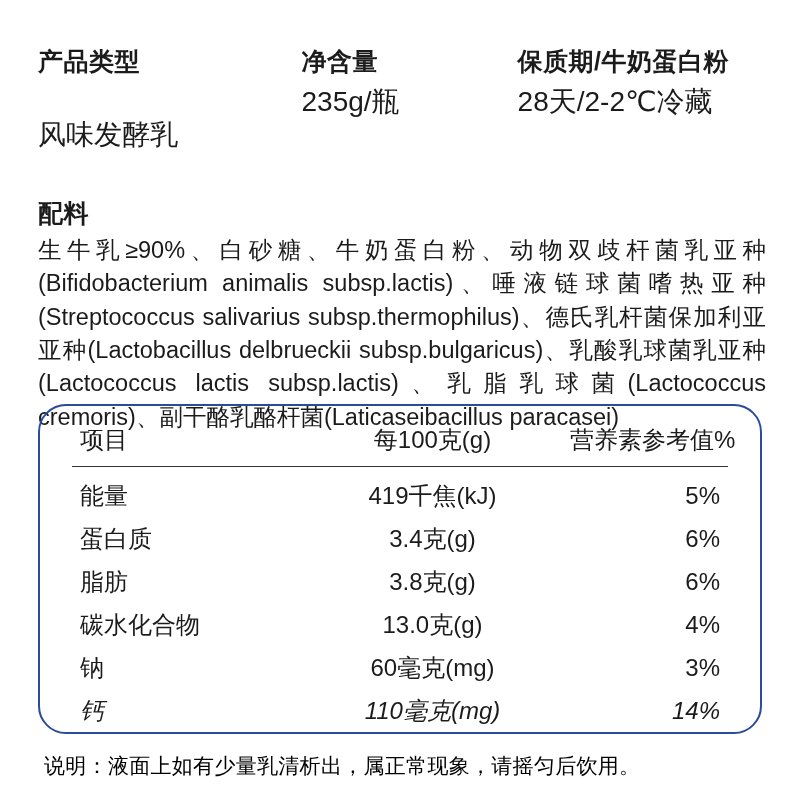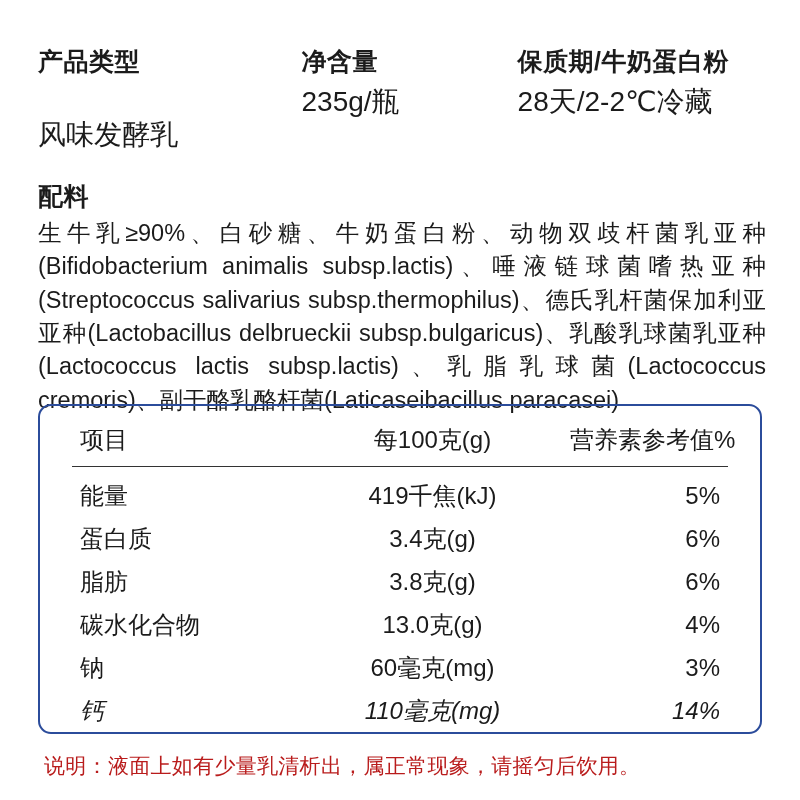--- a/index.html
+++ b/index.html
@@ -48,42 +48,42 @@
     font-weight: normal;
     line-height: 1.35;
     margin-top: 6px;
     white-space: nowrap;
   }
 
   
   .ing-title {
     font-size: 25px;
     font-weight: bold;
-    margin-top: 26px;
+    margin-top: 43px;
     letter-spacing: 0.5px;
   }
   .ing-body {
     font-size: 23.5px;
     line-height: 1.42;
     margin-top: 4px;
     text-align: justify;
     text-justify: inter-character;
     width: 728px;
     word-break: break-word;
   }
 
   
   .nutri-box {
     position: absolute;
     left: 38px;
     top: 404px;
     width: 724px;
     height: 330px;
     border: 2px solid #2b4c9b;
-    border-radius: 13px;
+    border-radius: 28px;
     box-sizing: border-box;
   }
   table.nutri {
     width: 640px;
     margin: 14px auto 0 auto;
     border-collapse: collapse;
     table-layout: fixed;
   }
   table.nutri th {
     font-size: 24px;
@@ -105,21 +105,21 @@
   th.c-nrv  { text-align: right; padding-right: 8px !important; }
   tbody tr:first-child td { padding-top: 13px; }
   tr.row-ca td { font-style: italic; }
 
   
   .footnote {
     position: absolute;
     left: 44px;
     top: 752px;
     font-size: 21px;
-    color: #b91c1c;
+    color: #000000;
     letter-spacing: 0.3px;
     white-space: nowrap;
   }
 </style>
 </head>
 <body>
 
 <div class="page">
 
   <div class="top-row">

